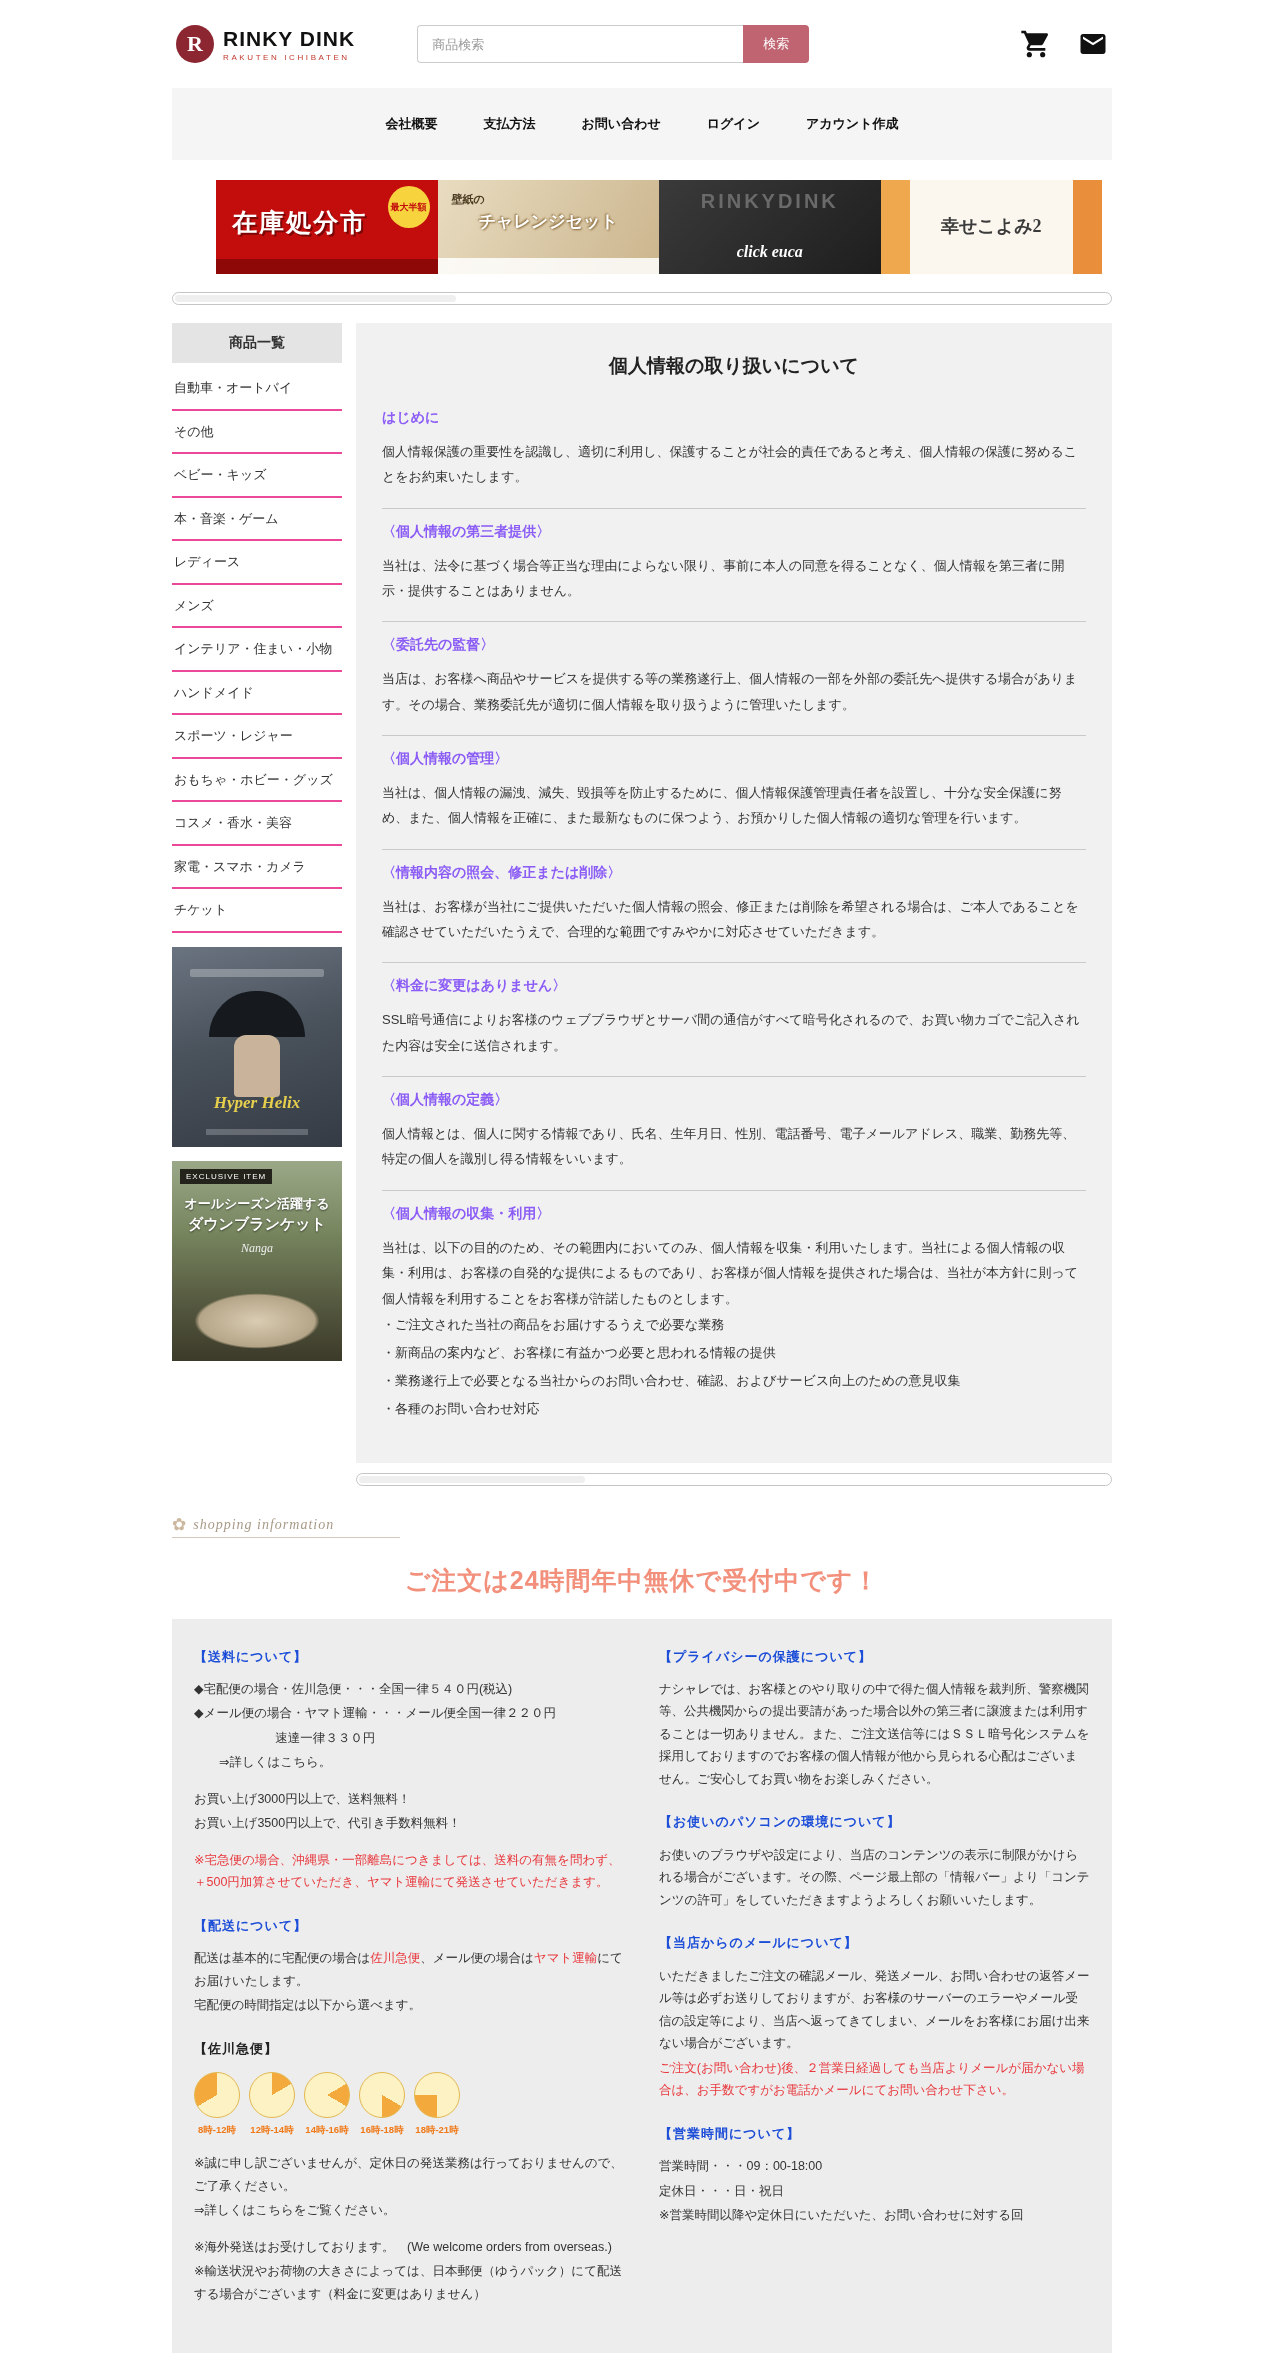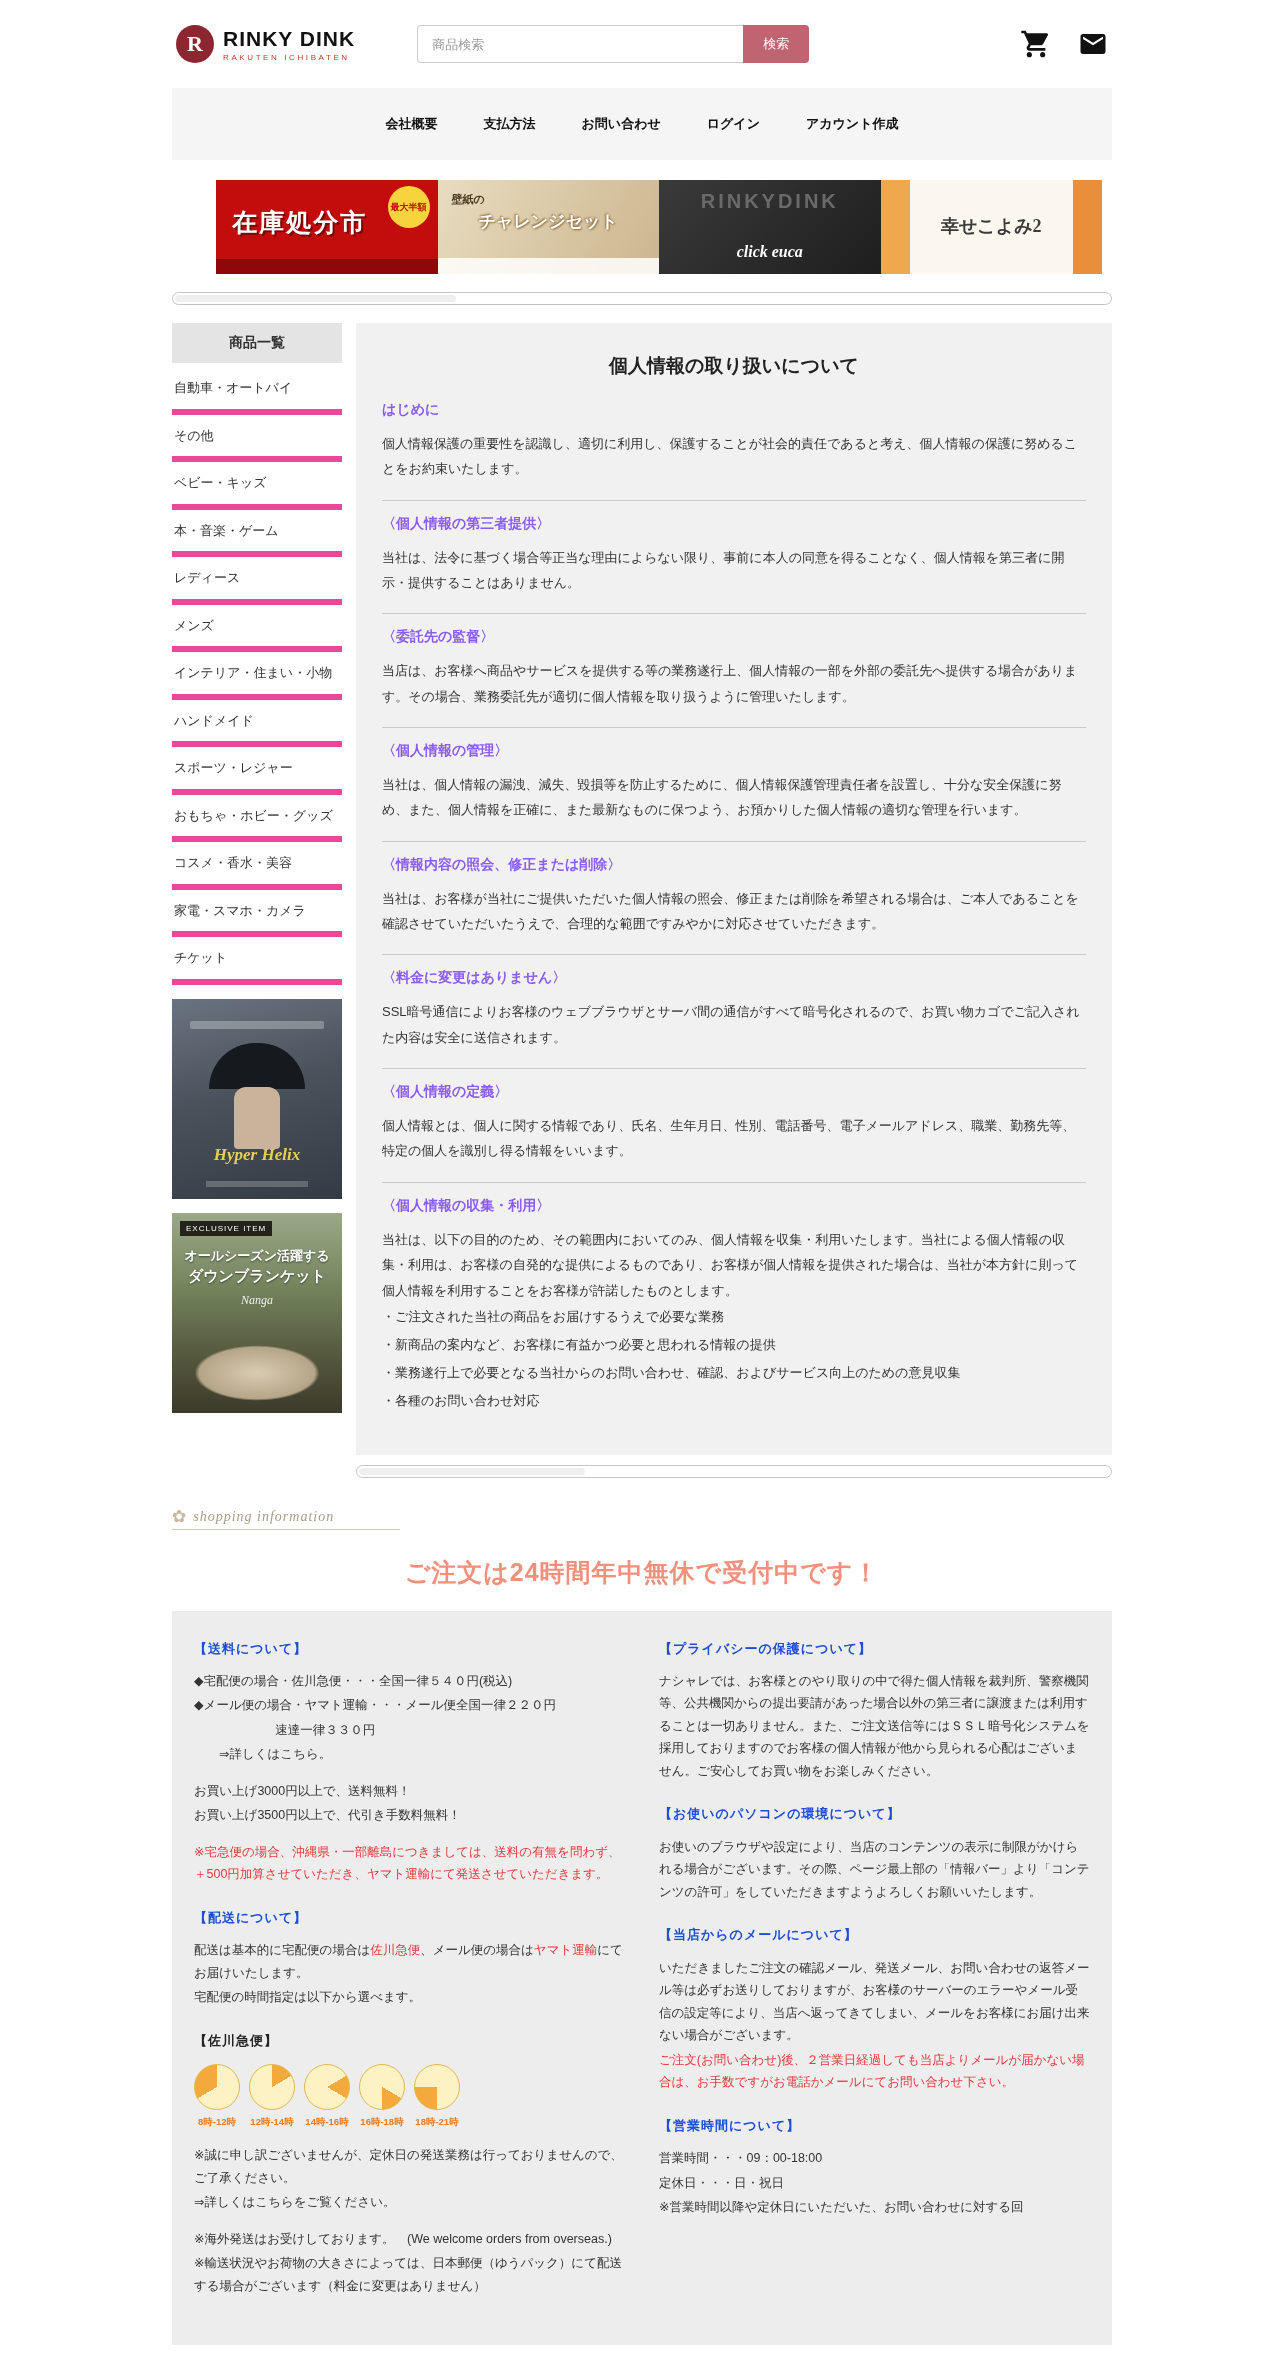--- a/index.html
+++ b/index.html
@@ -59,21 +59,21 @@
   .scroll-track { height: 13px; border: 1px solid #c5c5c5; border-radius: 7px; background: #fff;
     margin-top: 18px; position: relative; cursor: pointer; }
   .scroll-handle { position: absolute; left: 2px; top: 2px; bottom: 2px; width: 30%; background: #efefef; border-radius: 5px; }
   .content-scroll { margin-left: 184px; margin-top: 10px; }
 
   
   .main { display: flex; gap: 14px; margin-top: 18px; align-items: flex-start; }
   .sidebar { width: 170px; flex: none; }
   .sidebar-title { background: #e4e4e4; font-weight: bold; font-size: 14px; text-align: center; padding: 11px 10px; margin-bottom: 4px; }
   .cat-list { list-style: none; }
-  .cat-list li { padding: 11px 2px; border-bottom: 6px solid #ec4899; font-size: 13px; cursor: pointer; line-height: 1.5; }
+  .cat-list li { padding: 11px 2px; border-bottom: 2px solid #ec4899; font-size: 13px; cursor: pointer; line-height: 1.5; }
   .ad { width: 170px; height: 200px; margin-top: 14px; position: relative; overflow: hidden; cursor: pointer; }
   .ad-umbrella { background: linear-gradient(165deg, #6a7480 0%, #4a525c 45%, #343b44 100%); }
   .ad1-cap { position: absolute; top: 22px; left: 18px; right: 18px; height: 8px; background: rgba(255,255,255,.28); border-radius: 2px; }
   .umb { position: absolute; top: 44px; left: 50%; transform: translateX(-50%); width: 96px; height: 46px;
     background: #161a1f; border-radius: 96px 96px 0 0; }
   .umb::after { content: ""; position: absolute; left: 50%; top: 44px; width: 2px; height: 26px; background: #161a1f; }
   .person { position: absolute; top: 88px; left: 50%; transform: translateX(-50%); width: 46px; height: 62px;
     background: #c9b39a; border-radius: 12px 12px 4px 4px; }
   .ad1-title { position: absolute; bottom: 34px; left: 0; right: 0; text-align: center; color: #e7cf4e;
     font-size: 17px; font-style: italic; font-weight: bold; font-family: "Liberation Serif", serif; }
@@ -84,21 +84,21 @@
   .ad2-badge { position: absolute; top: 8px; left: 8px; background: #23231c; color: #fff; font-size: 8px;
     padding: 3px 6px; letter-spacing: 1px; }
   .ad2-line1 { position: absolute; top: 34px; left: 0; right: 0; text-align: center; color: #fff; font-size: 13px;
     font-weight: bold; text-shadow: 0 1px 2px rgba(0,0,0,.55); }
   .ad2-line2 { position: absolute; top: 54px; left: 0; right: 0; text-align: center; color: #fff; font-size: 15px;
     font-weight: bold; text-shadow: 0 1px 2px rgba(0,0,0,.55); }
   .ad2-script { position: absolute; top: 80px; left: 0; right: 0; text-align: center; color: #eee; font-size: 12px;
     font-style: italic; font-family: "Liberation Serif", serif; }
 
   .content { flex: 1; background: #f1f1f1; padding: 16px 26px 22px; }
-  .content-title { text-align: center; font-size: 19px; font-weight: bold; color: #222; margin: 14px 0 8px; }
+  .content-title { text-align: center; font-size: 19px; font-weight: bold; color: #222; margin: 14px 0 16px; }
   .policy-section { padding: 14px 0 18px; }
   .policy-section + .policy-section { border-top: 1px solid #c9c9c9; }
   .policy-section h2 { color: #8b5cf6; font-size: 14px; font-weight: bold; margin-bottom: 12px; }
   .policy-section p { font-size: 13px; line-height: 1.95; }
   .bullet { line-height: 2.15 !important; }
 
   
   .shopinfo { margin-top: 30px; display: inline-flex; align-items: flex-end; gap: 7px;
     border-bottom: 1px solid #d5cabb; padding-bottom: 4px; width: 228px; }
   .shopinfo-icon { color: #cbb89e; font-size: 17px; line-height: 1; }

